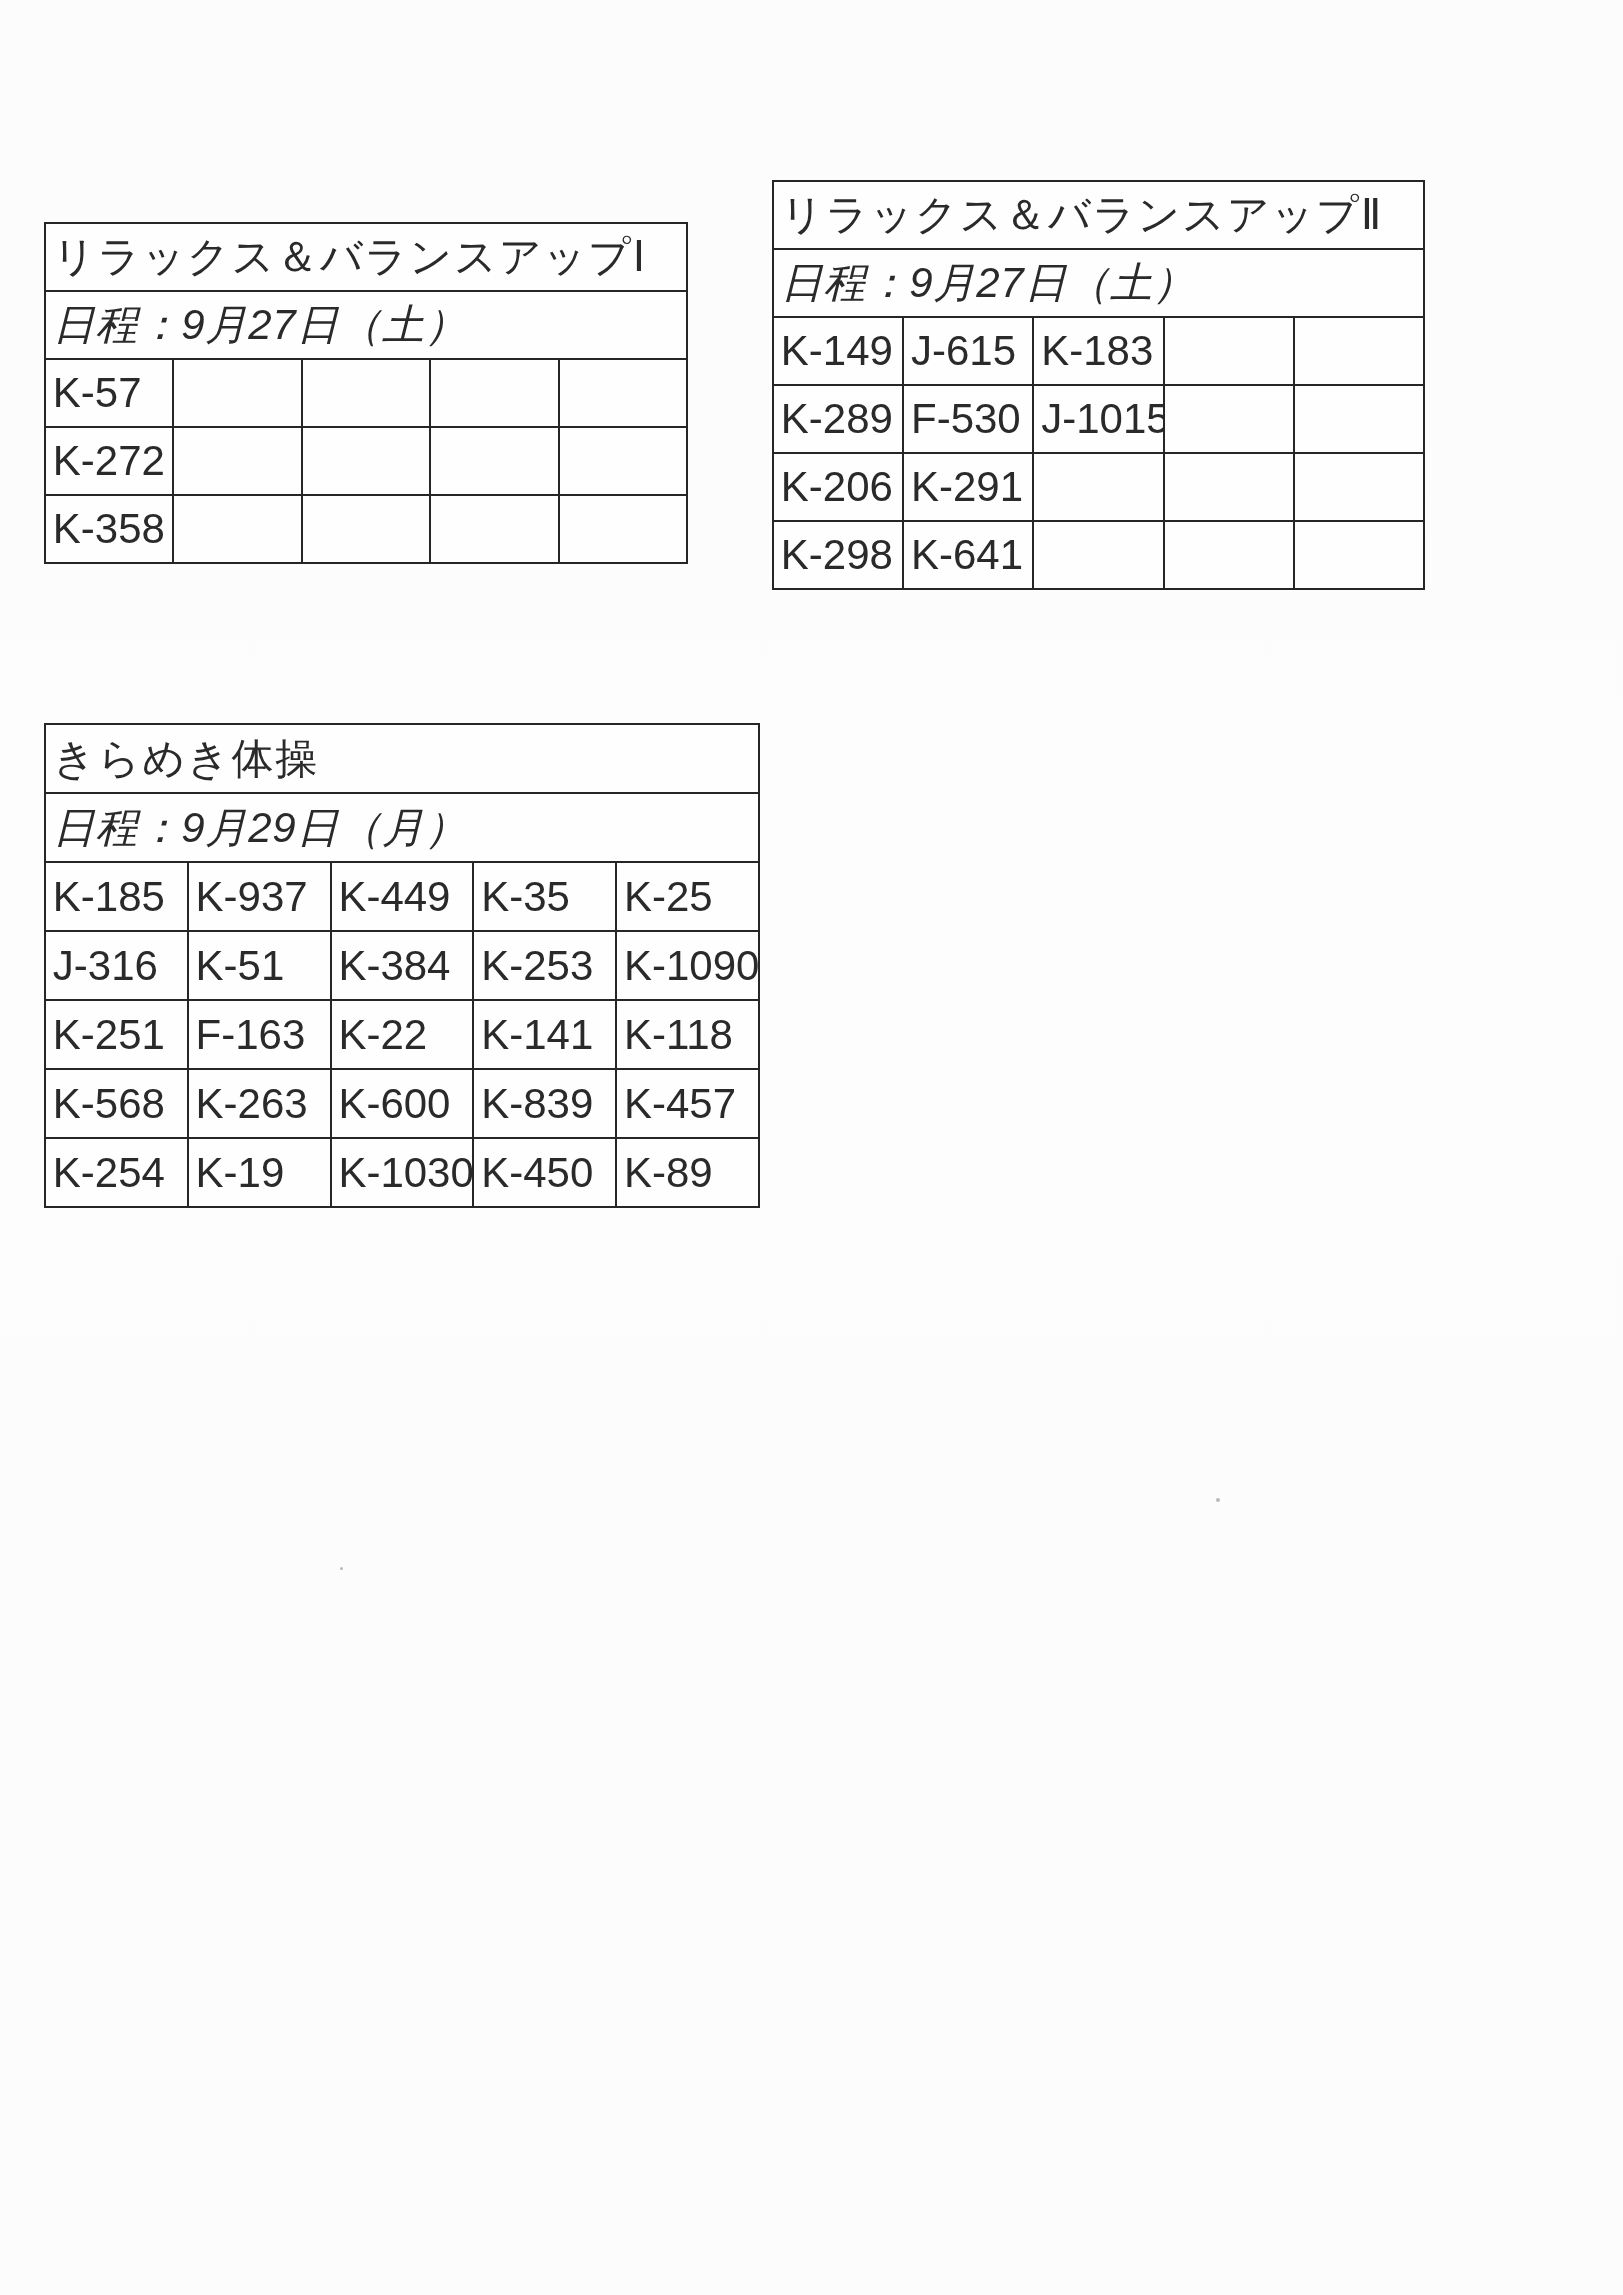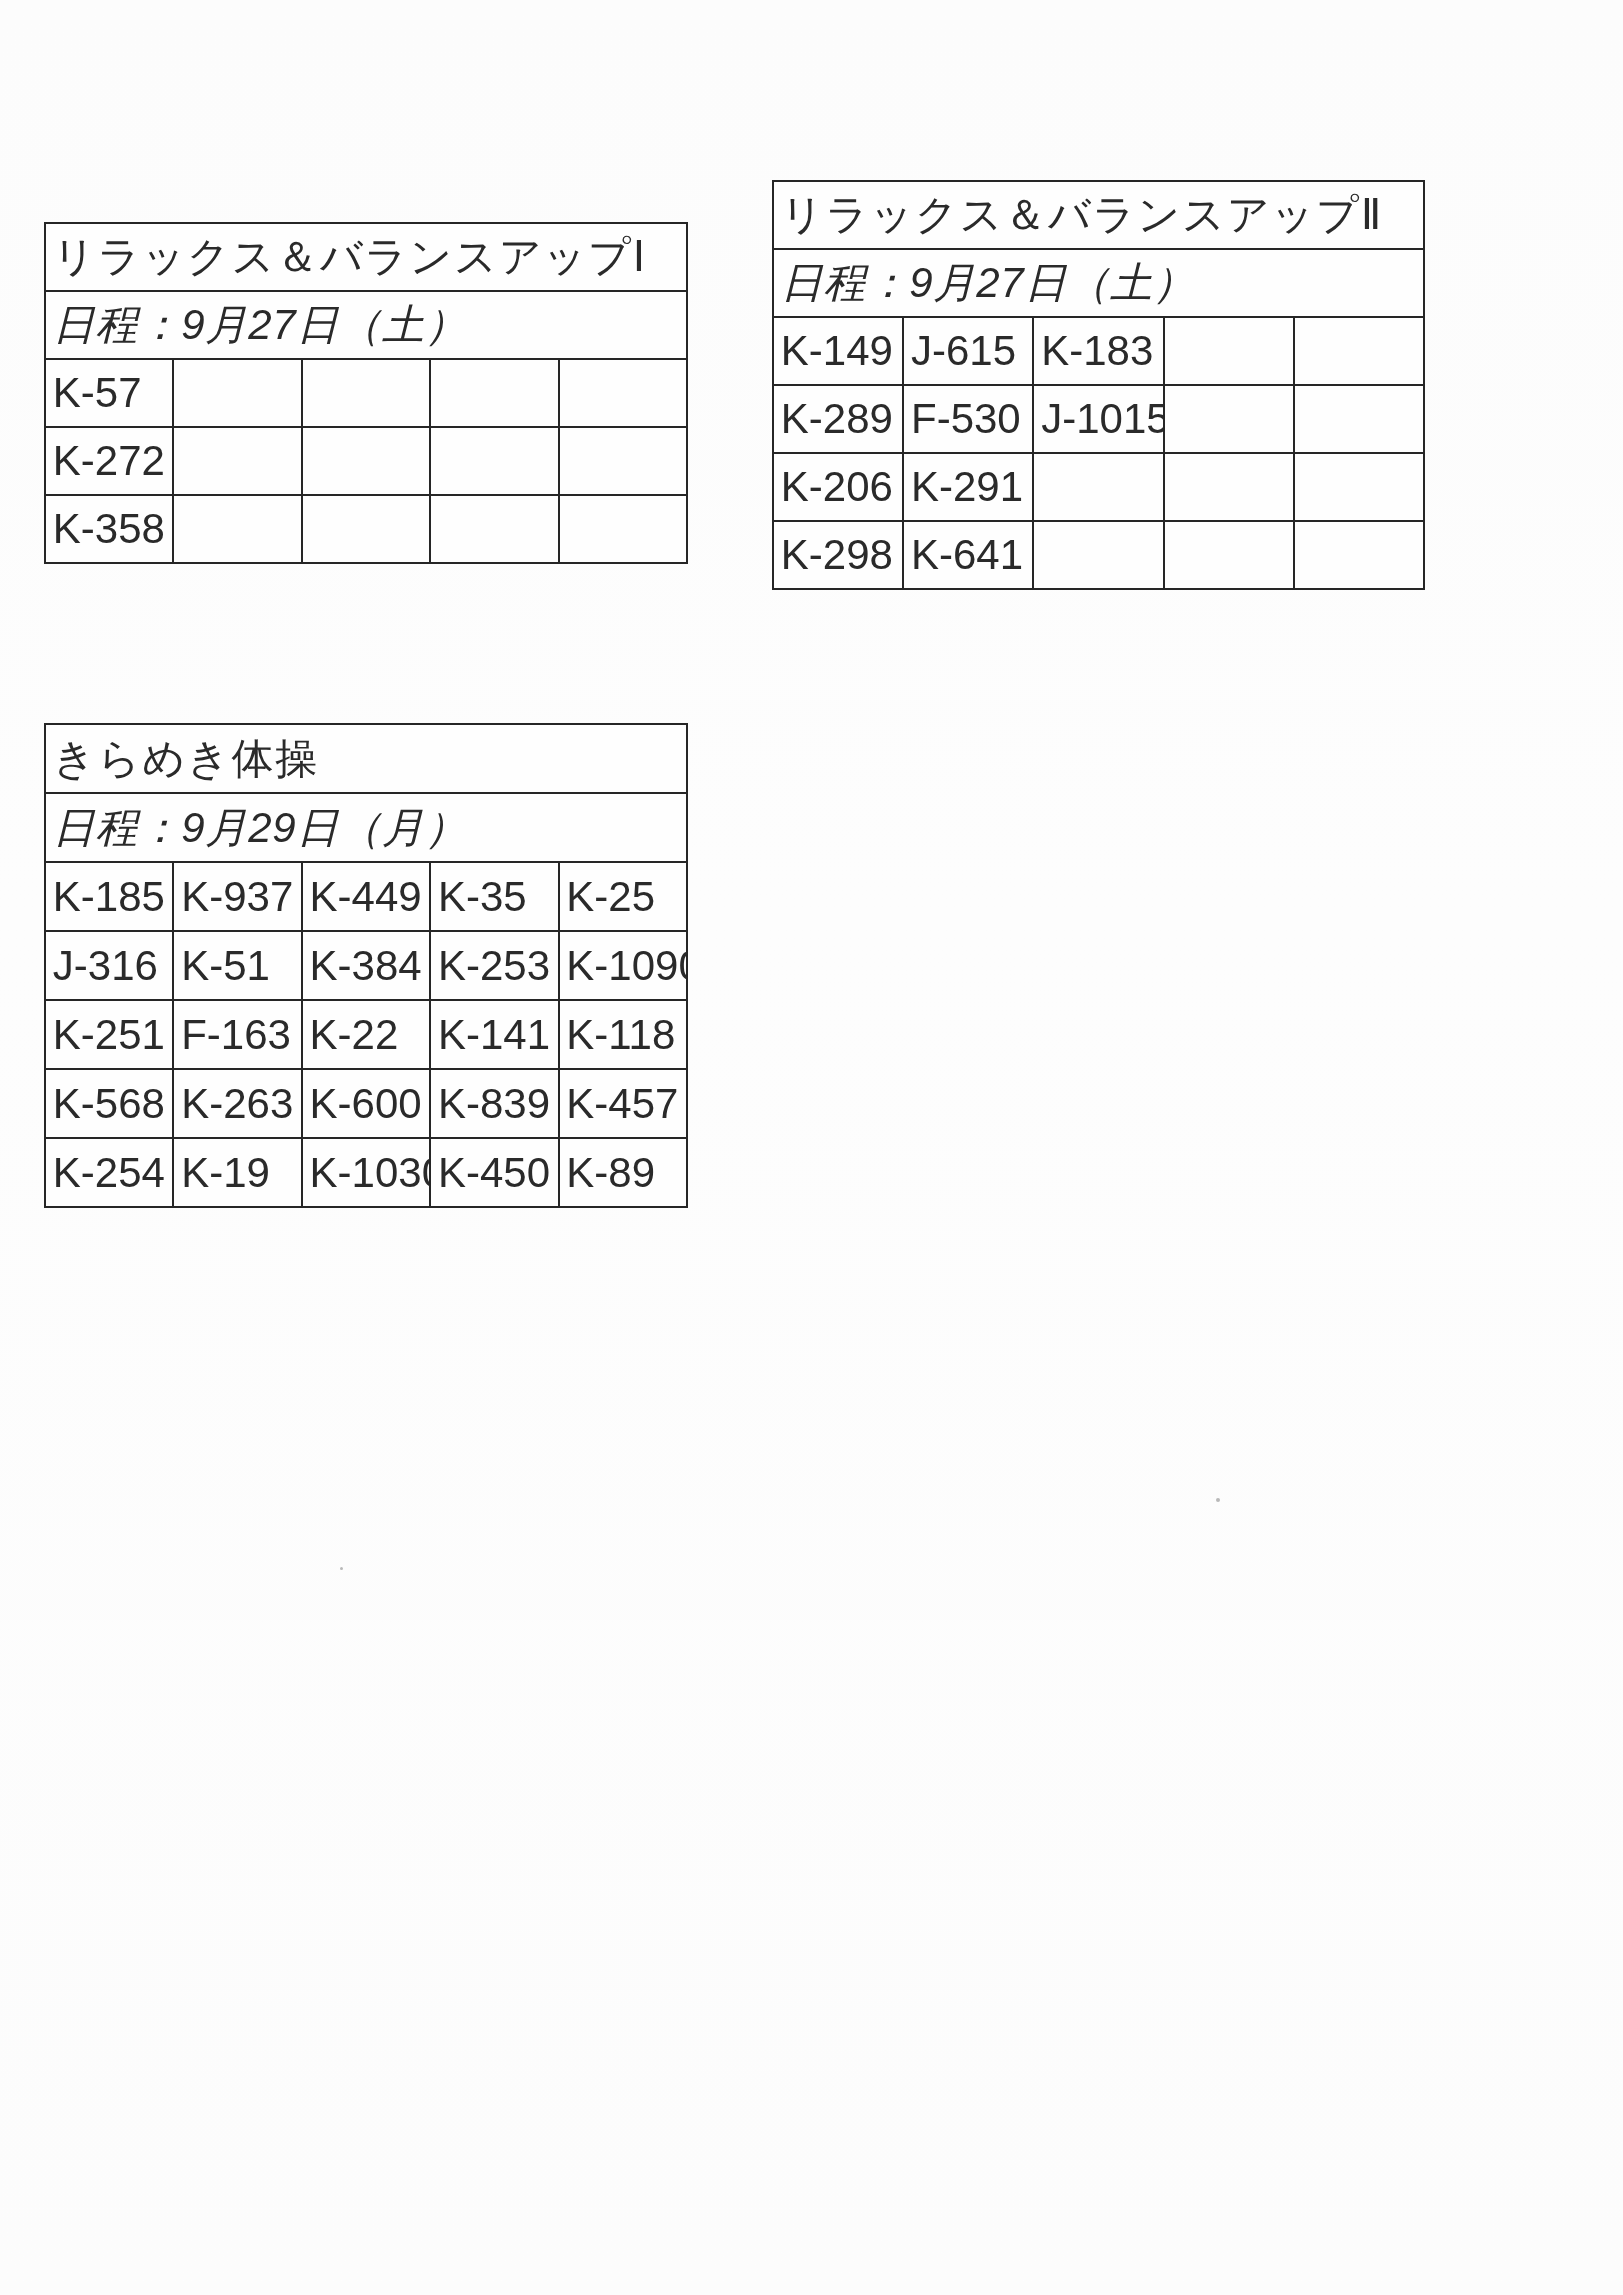--- a/index.html
+++ b/index.html
@@ -49,21 +49,21 @@
   }
   table.sched tbody td {
     height: 68px;
     font-size: 42px;
     padding-left: 6.8px;
     vertical-align: middle;
     text-align: left;
   }
   #table-1 { left: 44px;  top: 180px; width: 644px; margin-top: 42px; }
   #table-2 { left: 772px; top: 180px; width: 653px; border-radius: 9px; }
-  #table-3 { left: 44px;  top: 723px; width: 644px; border-radius: 13px; }
+  #table-3 { left: 44px;  top: 723px; width: 716px; border-radius: 13px; }
   #table-3 tbody td { height: 69px; }
 
   .speck {
     position: absolute;
     border-radius: 50%;
     background: #b9b9b9;
   }
   .speck.s1 { left: 1216px; top: 1498px; width: 4.2px; height: 4.2px; }
   .speck.s2 { left: 340px;  top: 1567px; width: 3.4px; height: 3.4px; }
 </style>

